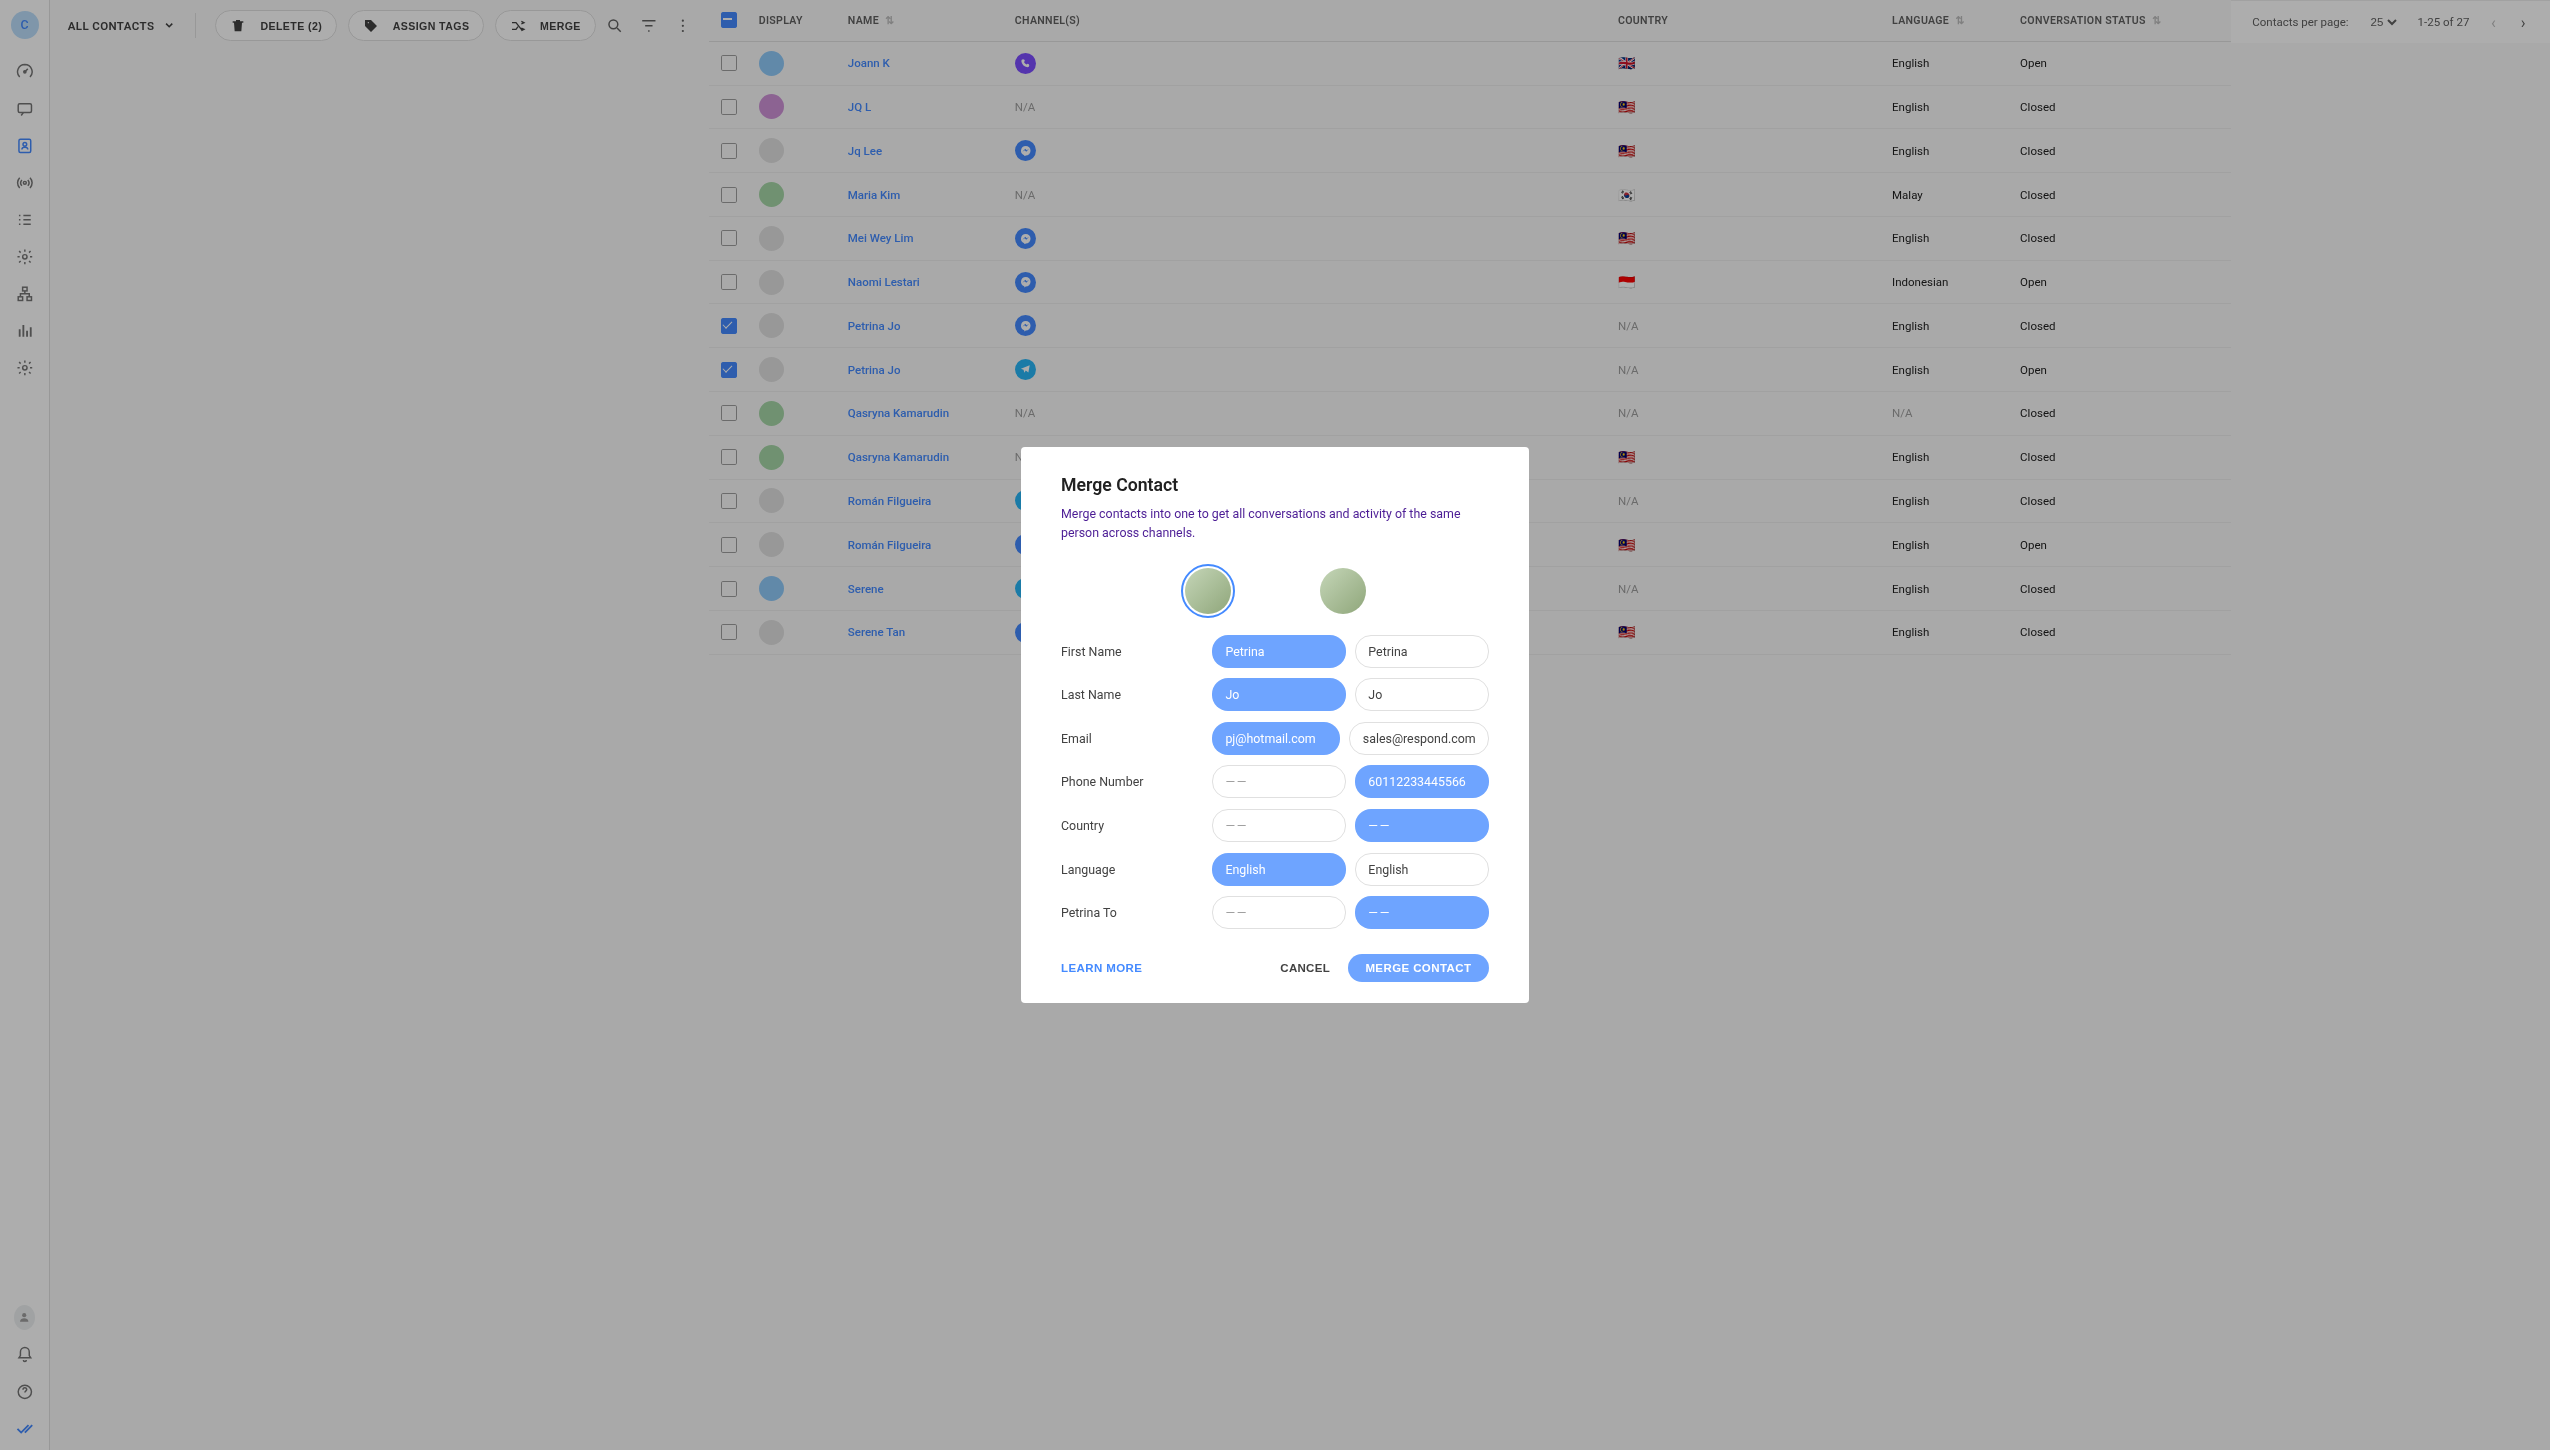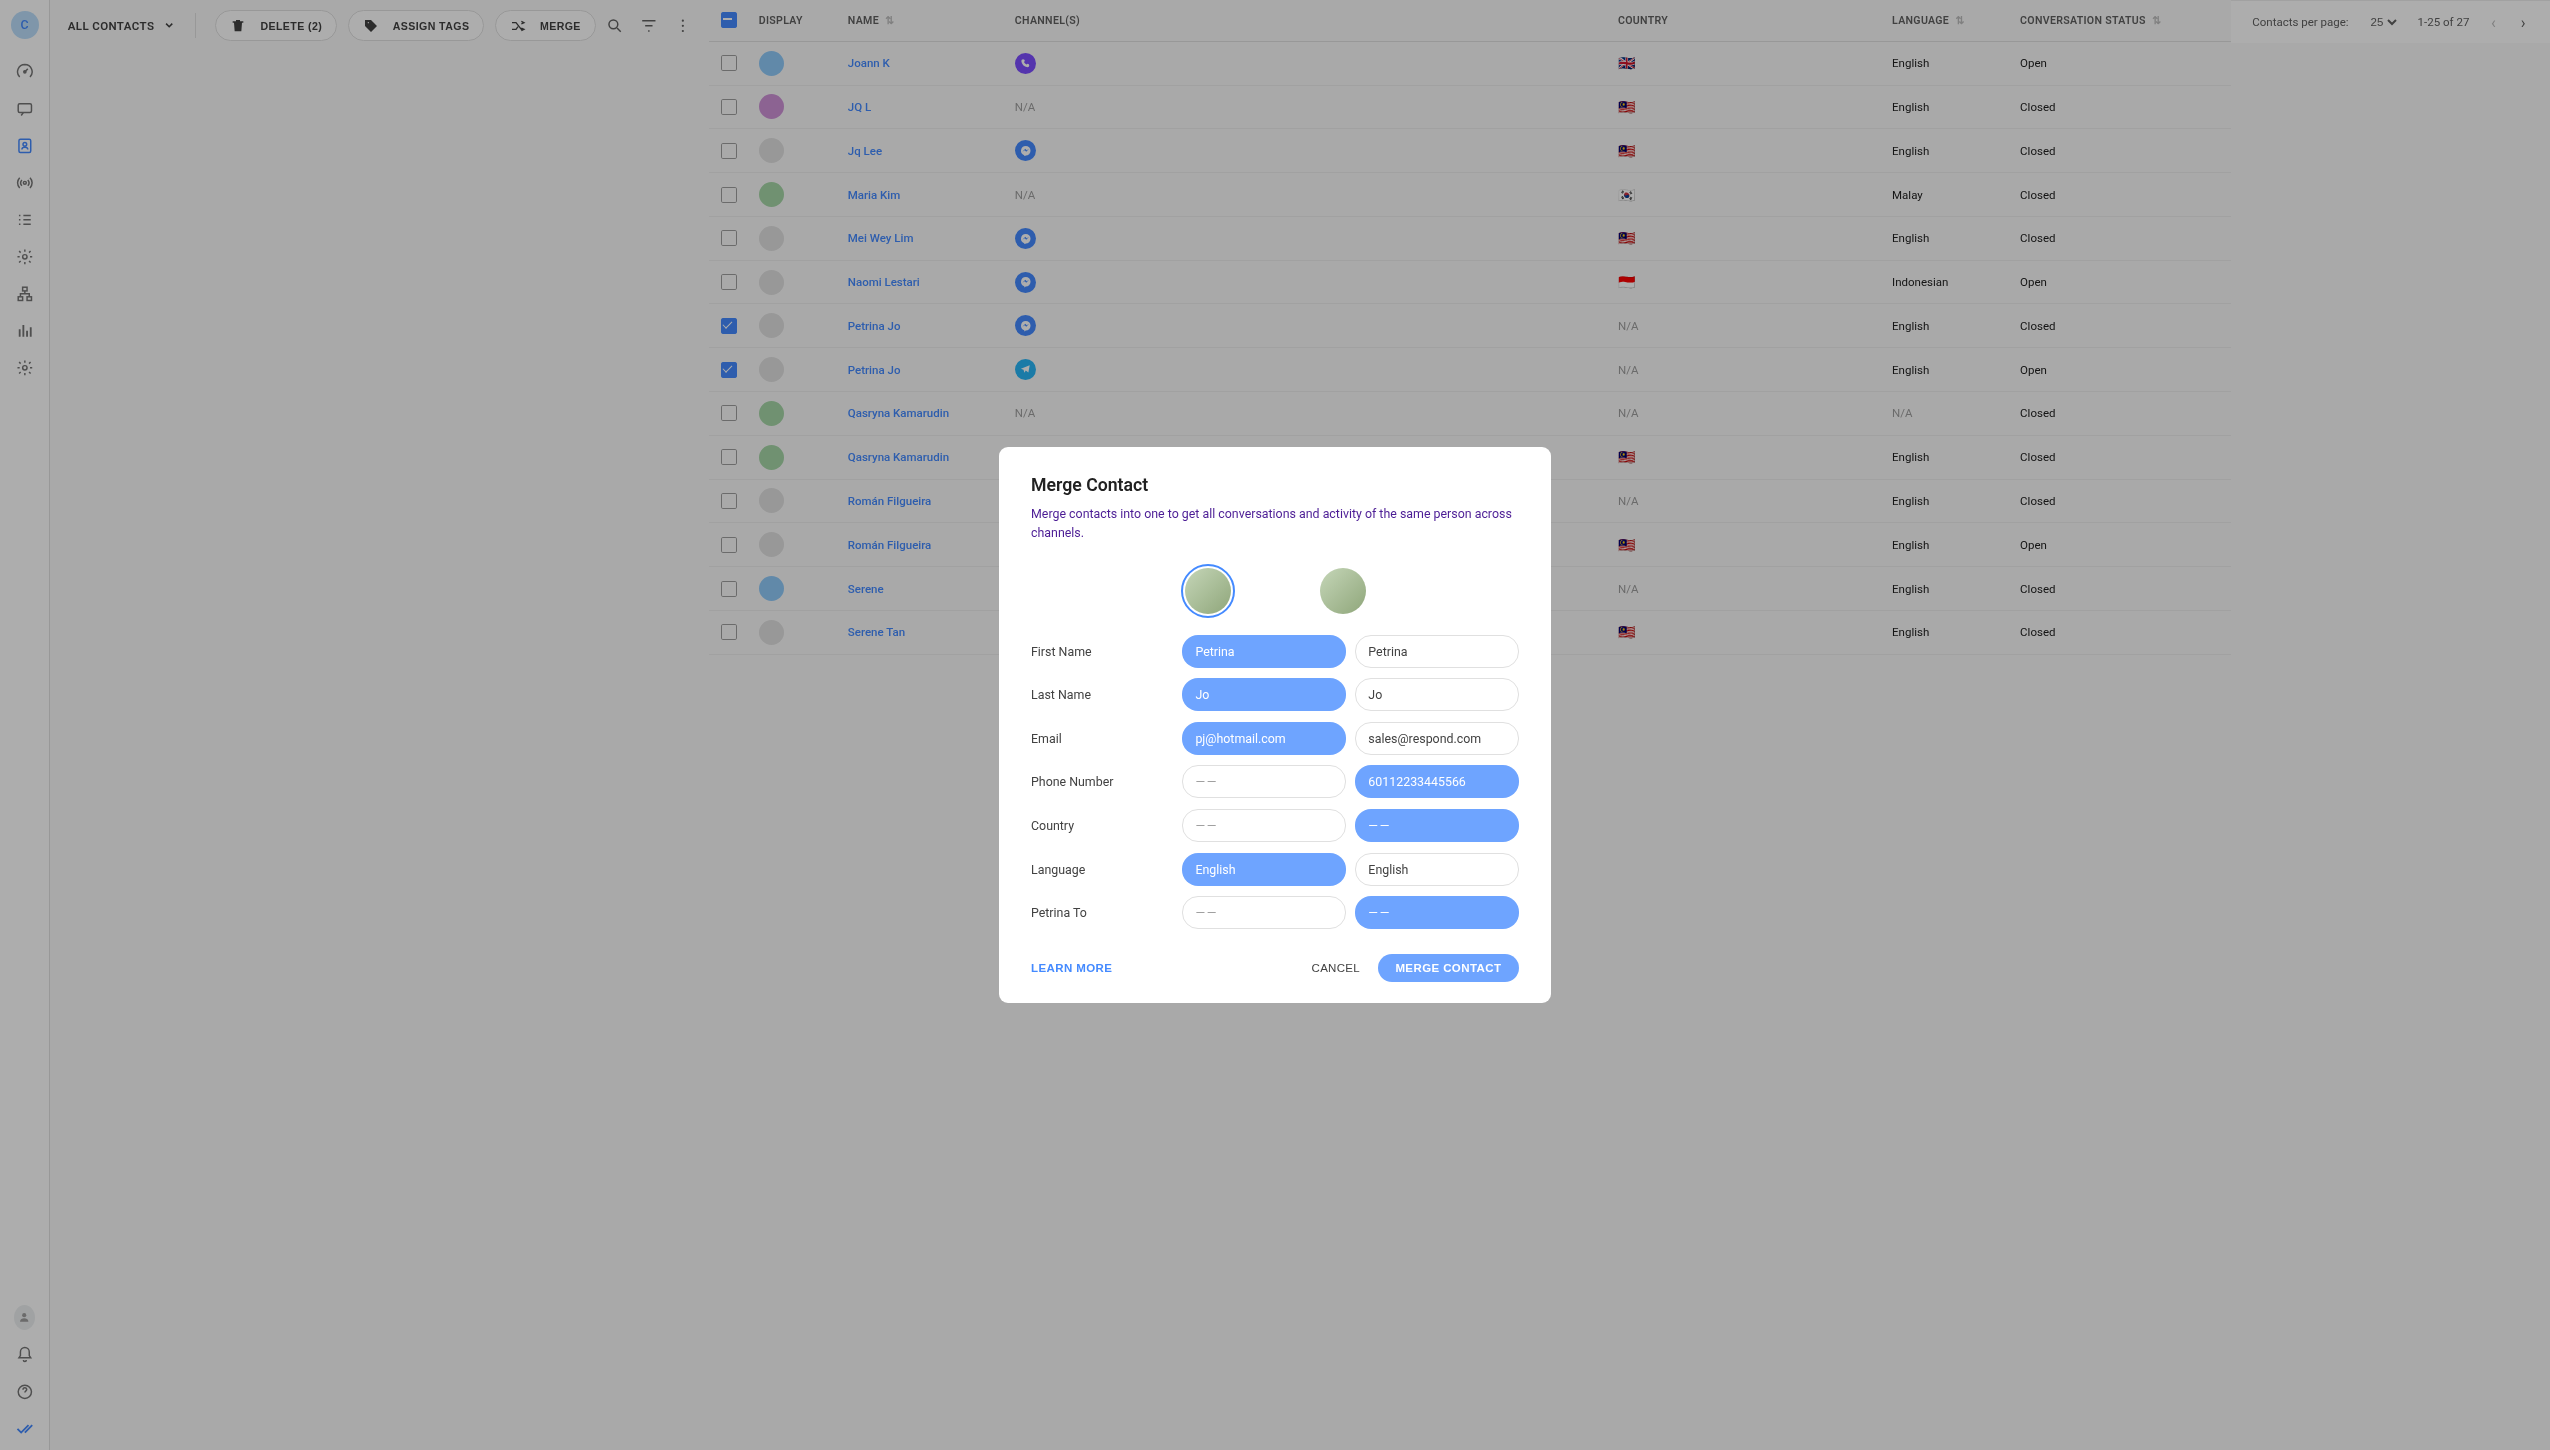--- a/index.html
+++ b/index.html
@@ -39,37 +39,37 @@
 .ch-telegram { background: #29b6f6; }
 .ch-viber { background: #7c4dff; }
 .sort-icon { color: #bdbdbd; margin-left: 3.5px; }
 .flag { font-size: 14px; }
 
 .footer { height: 43px; display: flex; align-items: center; justify-content: flex-end; padding: 0 21px; gap: 18px; font-size: 11.5px; color: #616161; border-top: 0.9px solid #eee; background: #fff; }
 .footer select { border: none; font-size: 11.5px; color: #616161; background: transparent; }
 .footer .nav-arrow { color: #bdbdbd; cursor: pointer; font-size: 16px; padding: 0 3.5px; }
 
 .overlay { position: fixed; inset: 0; background: rgba(0,0,0,0.32); display: flex; align-items: center; justify-content: center; z-index: 1000; }
-.modal { width: 552px; background: #fff; border-radius: 9px; padding: 28px 32px 21px; }
+.modal { width: 508px; background: #fff; border-radius: 4px; padding: 28px 40px 21px; }
 .modal h2 { font-size: 17.7px; font-weight: 600; color: #212121; margin-bottom: 10.6px; }
 .modal-desc { font-size: 12.4px; color: #4c1d95; line-height: 1.5; margin-bottom: 25px; }
 .modal-avatars { display: flex; justify-content: center; gap: 89px; margin-bottom: 21px; }
 .modal-avatar { width: 46px; height: 46px; border-radius: 50%; background: linear-gradient(135deg,#c5d6b8 0%,#8fa67a 100%); }
 .modal-avatar.primary { outline: 2.7px solid #448aff; outline-offset: 2.7px; }
 .merge-row { display: flex; align-items: center; margin-bottom: 10.6px; }
 .merge-label { width: 151px; font-size: 12.4px; color: #424242; }
 .merge-pill { flex: 1; padding: 8px 12.4px; border-radius: 16px; font-size: 12.4px; margin-right: 8.9px; border: 0.9px solid transparent; }
 .merge-pill:last-child { margin-right: 0; }
 .merge-pill.selected { background: #6ea4ff; color: #fff; }
 .merge-pill.unselected { background: #fff; border: 0.9px solid #e0e0e0; color: #424242; }
 .merge-pill.dash { color: #9e9e9e; letter-spacing: 1.8px; }
 .merge-pill.selected.dash { color: #fff; }
 .modal-actions { display: flex; align-items: center; margin-top: 25px; }
 .btn-text { color: #448aff; font-weight: 600; font-size: 11.5px; letter-spacing: 0.4px; background: none; border: none; cursor: pointer; }
-.btn-flat { color: #424242; font-weight: 400; font-size: 11.5px; background: none; border: none; cursor: pointer; margin-left: auto; margin-right: 17.7px; letter-spacing: 0.3px; }
+.btn-flat { color: #424242; font-weight: 700; font-size: 11.5px; background: none; border: none; cursor: pointer; margin-left: auto; margin-right: 17.7px; letter-spacing: 0.3px; }
 .btn-primary { background: #6ea4ff; color: #fff; border: none; border-radius: 16px; padding: 8px 17.7px; font-weight: 600; font-size: 11.5px; letter-spacing: 0.4px; cursor: pointer; }
 
 .status-dot { display: inline-flex; align-items: center; justify-content: center; width: 25px; height: 25px; border-radius: 50%; background: #eceff1; margin-bottom: 1.8px; }
 .status-dot svg { width: 12.4px; height: 12.4px; }
 </style>
 </head>
 <body>
 
 <div class="app">
   <aside class="sidebar">

